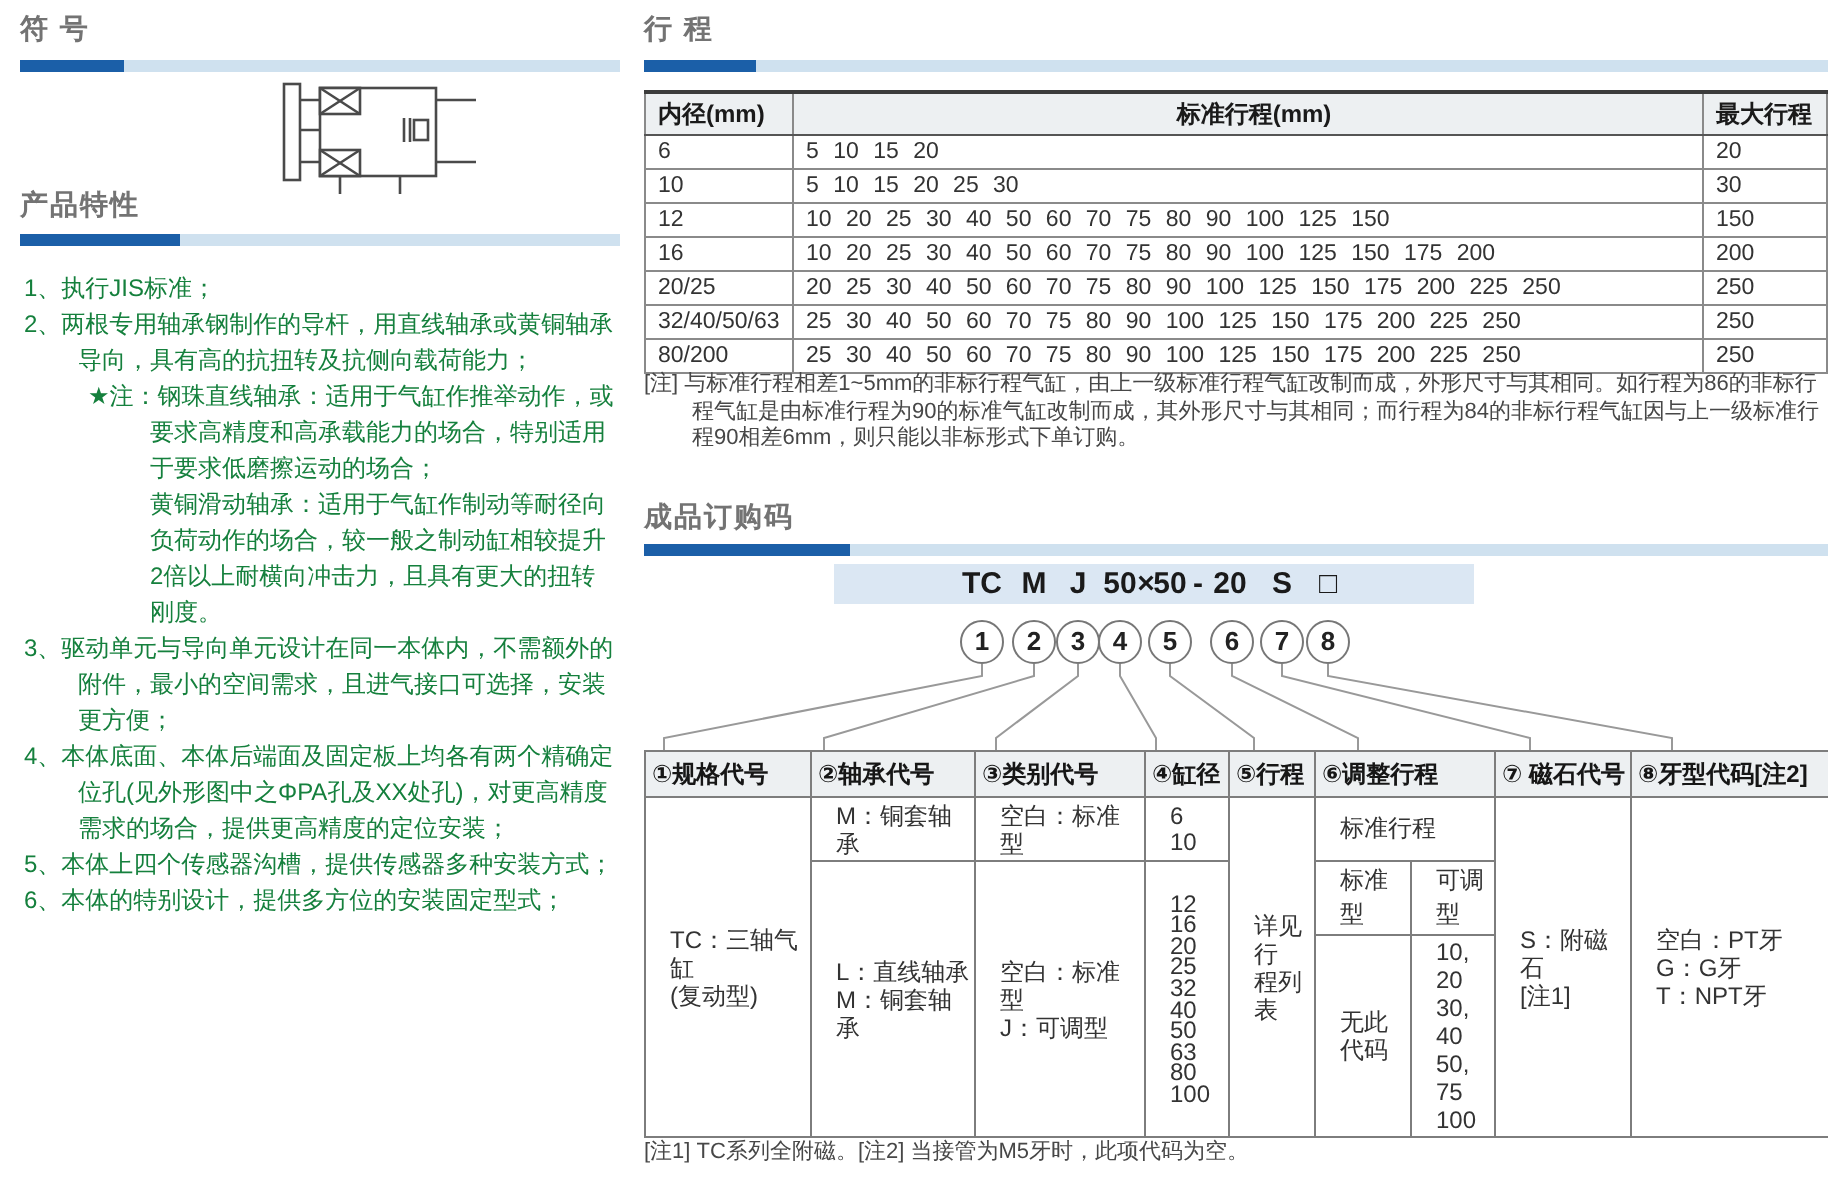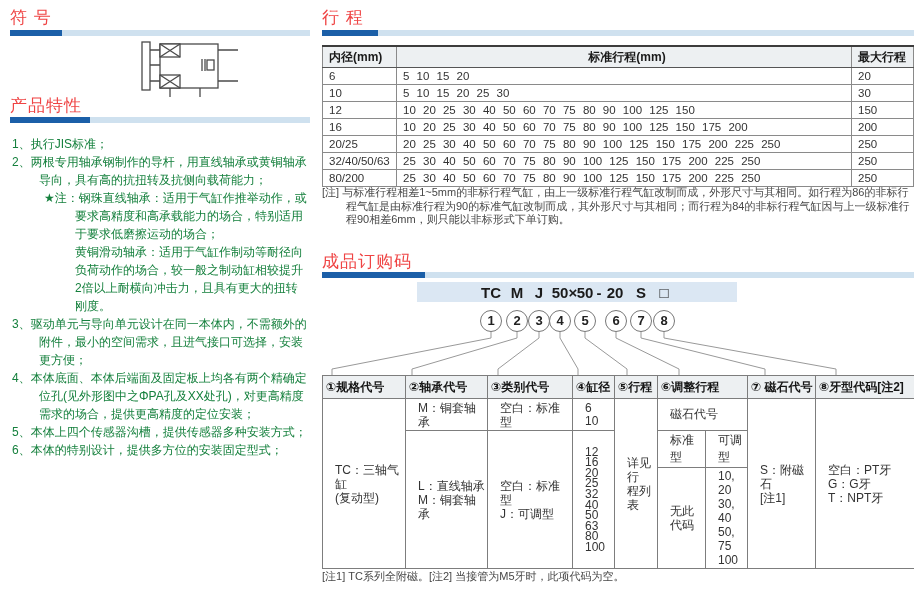--- a/index.html
+++ b/index.html
@@ -1,20 +1,20 @@
 <!DOCTYPE html>
 <html><head>
 <meta charset="utf-8">
 <style>
   html,body{margin:0;padding:0;background:#fff;}
   body{font-family:"Liberation Sans","DejaVu Sans",sans-serif;color:#333;}
   .page{position:relative;width:914px;height:591px;background:#fff;overflow:hidden;}
 
   
-  .sec-h{position:absolute;font-size:17px;font-weight:400;color:#ef4444;letter-spacing:1px;white-space:pre;}
+  .sec-h{position:absolute;font-size:14px;font-weight:700;color:#737373;letter-spacing:1px;white-space:pre;}
   .bar{position:absolute;height:6px;background:#cfe1ef;}
   .bar .dark{display:block;height:6px;background:#1b5fa8;}
 
   
   .col-left{position:absolute;left:10px;top:0;width:300px;height:591px;}
   .symbol-svg{position:absolute;left:118px;top:36px;}
   .features{position:absolute;left:2px;top:135px;width:296px;font-size:12px;line-height:18px;color:#15803d;}
   .feat{padding-left:27px;text-indent:-27px;}
   .feat-note{padding-left:63px;text-indent:-31px;}
   .feat-note2{padding-left:63px;}
@@ -235,21 +235,21 @@
       <tbody>
         <tr class="r1">
           <td rowspan="3" class="pre ctr ml">TC：三轴气缸
 (复动型)</td>
           <td class="ml">M：铜套轴承</td>
           <td class="ml">空白：标准型</td>
           <td class="pre bore-top">6
 10</td>
           <td rowspan="3" class="pre ml">详见行
 程列表</td>
-          <td colspan="2">磁石代号</td>
+          <td colspan="2">标准行程</td>
           <td rowspan="3" class="pre ctr ml">S：附磁石
 [注1]</td>
           <td rowspan="3" class="pre ml">空白：PT牙
 G：G牙
 T：NPT牙</td>
         </tr>
         <tr class="r2">
           <td rowspan="2" class="pre ml">L：直线轴承
 M：铜套轴承</td>
           <td rowspan="2" class="pre ml">空白：标准型

